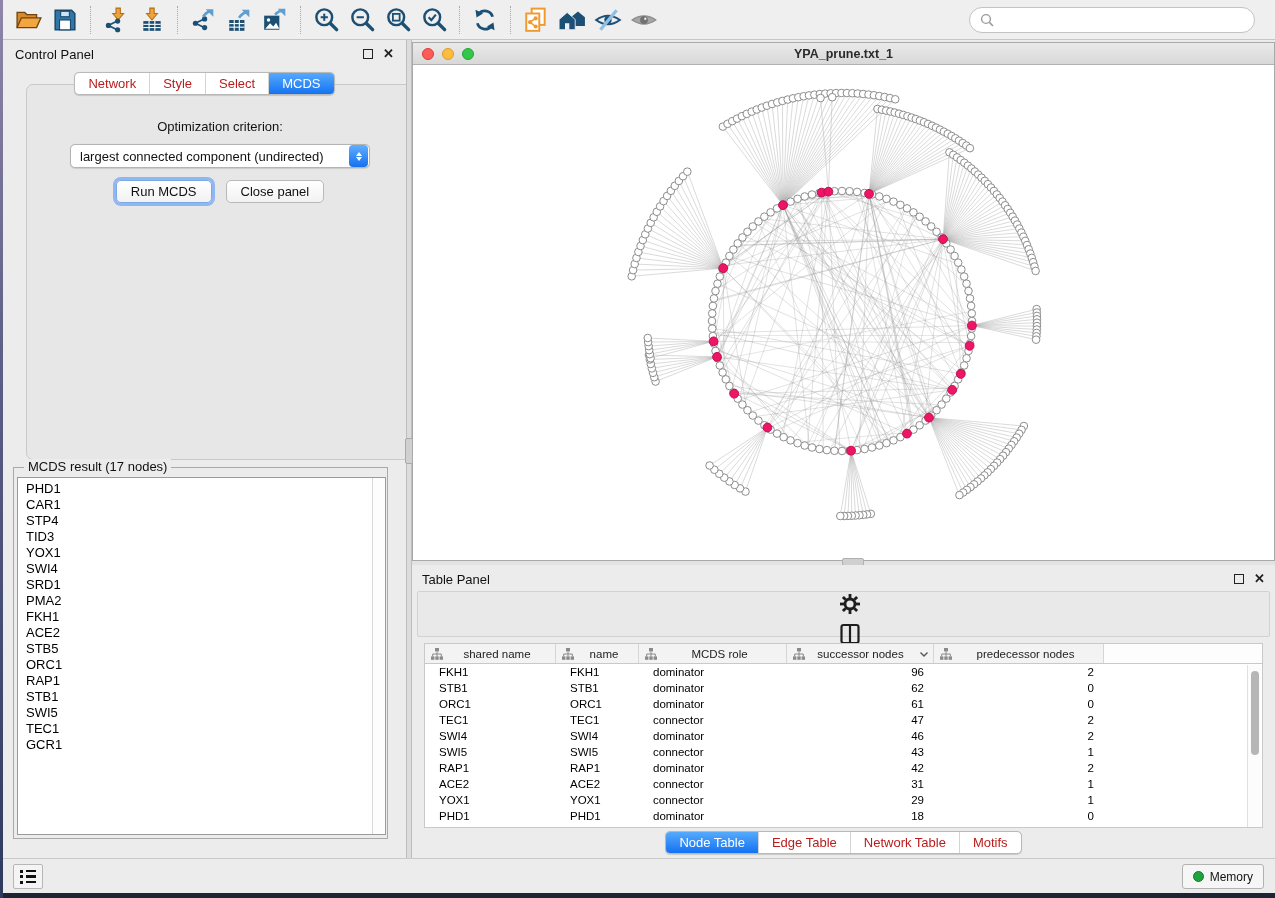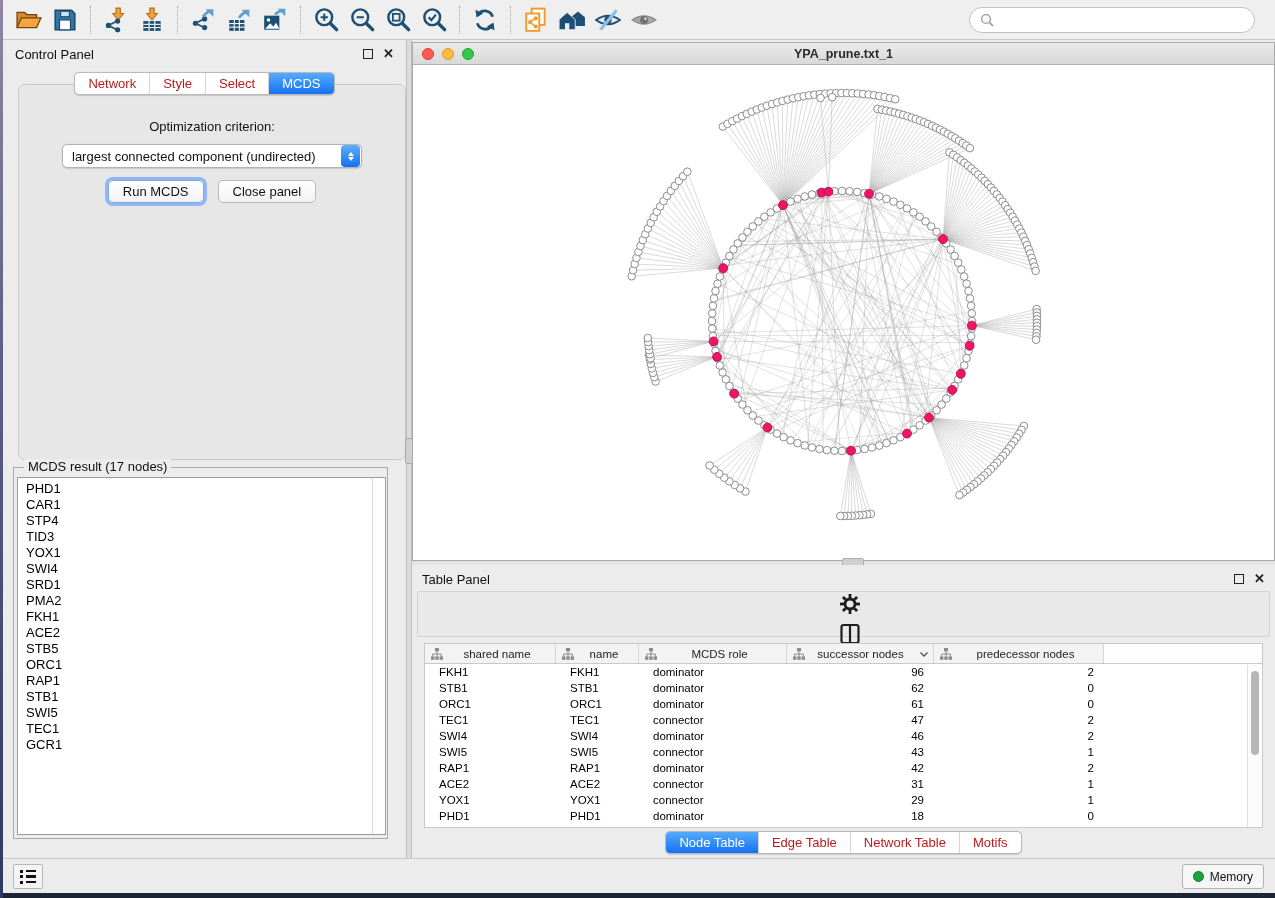--- a/index.html
+++ b/index.html
@@ -26,21 +26,21 @@
   .float-btn { width:10px; height:10px; border:1.5px solid #222; background:transparent; }
   .close-btn { font-size:13px; font-weight:bold; color:#222; line-height:10px; }
 
   .cp-tabs-row { position:absolute; left:0; top:32px; width:100%; display:flex; justify-content:center; z-index:2; }
   .seg { display:inline-flex; background:#fff; border:1px solid #b9b9b9; border-radius:5px; overflow:hidden;
     box-shadow:0 0.5px 1px rgba(0,0,0,.15); }
   .seg .tab { padding:3px 13px; font-size:13px; color:#b91c1c; border-left:1px solid #d4d4d4; cursor:default; white-space:nowrap; }
   .seg .tab:first-child { border-left:none; }
   .seg .tab.active { background:linear-gradient(#56aafd,#1472f2); color:#fff; }
 
-  .cp-body { position:absolute; left:15px; top:44px; width:388px; height:376px; background:#e7e7e7;
+  .cp-body { position:absolute; left:23px; top:44px; width:388px; height:376px; background:#e7e7e7;
     border:1px solid #c9c9c9; border-radius:7px; }
   .opt-label { text-align:center; font-size:13px; color:#111; margin-top:34px; }
   .dropdown { position:relative; margin:10px auto 0; width:300px; height:24px; background:#fff;
     border:1px solid #b4b4b4; border-radius:5px; display:flex; align-items:center;
     box-shadow:0 0.5px 1px rgba(0,0,0,.12); }
   .dropdown .dd-text { flex:1; font-size:13px; padding-left:9px; color:#111; white-space:nowrap; overflow:hidden; }
   .dd-stepper { width:19px; height:22px; border-radius:4px; background:linear-gradient(#5fb0fe,#1470f0);
     margin-right:1px; display:flex; flex-direction:column; align-items:center; justify-content:center; gap:1px; }
   .dd-stepper i { width:0; height:0; border-left:3.5px solid transparent; border-right:3.5px solid transparent; }
   .dd-up { border-bottom:4px solid #fff; }

